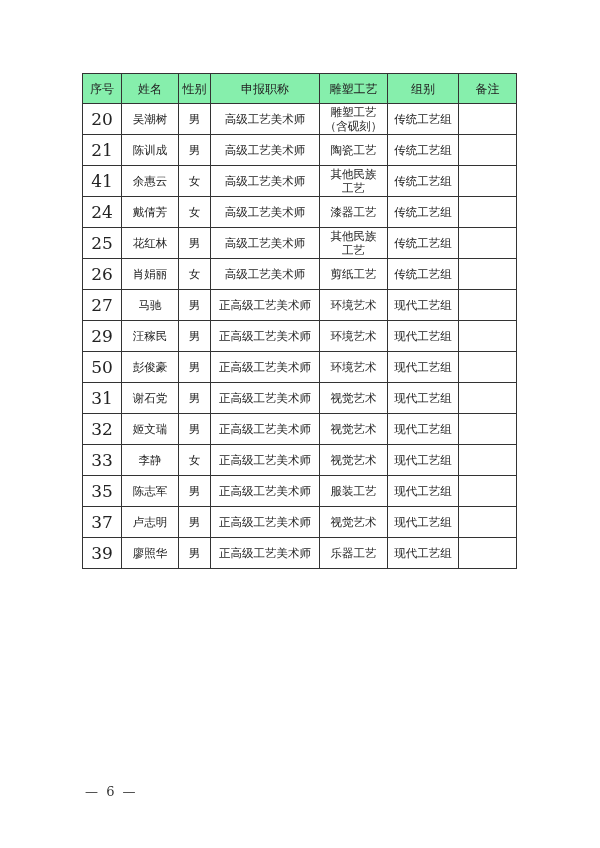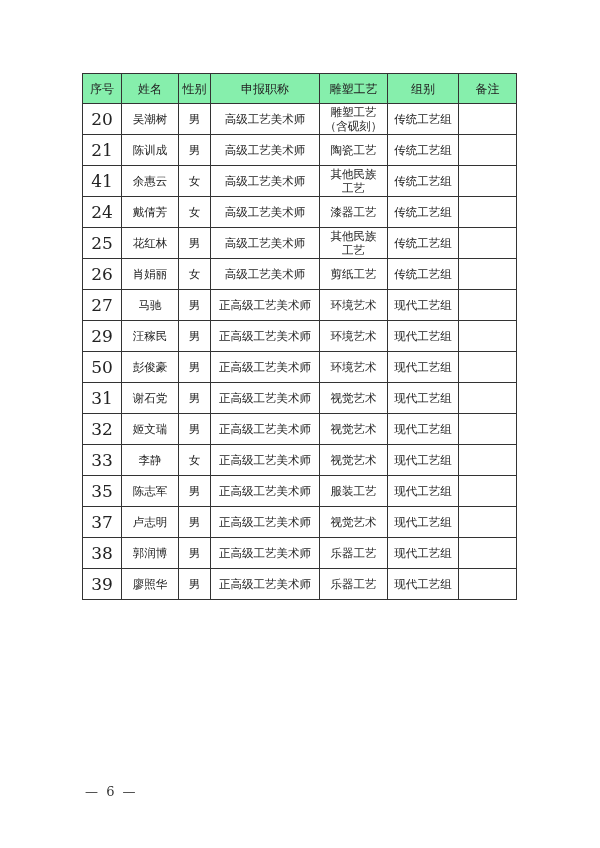--- a/index.html
+++ b/index.html
@@ -200,29 +200,20 @@
         <tr>
           <td class="num">37</td>
           <td>卢志明</td>
           <td>男</td>
           <td>正高级工艺美术师</td>
           <td>视觉艺术</td>
           <td>现代工艺组</td>
           <td></td>
         </tr>
         <tr>
-          <td class="num">38</td>
-          <td>郭润博</td>
-          <td>男</td>
-          <td>正高级工艺美术师</td>
-          <td>乐器工艺</td>
-          <td>现代工艺组</td>
-          <td></td>
-        </tr>
-        <tr>
           <td class="num">39</td>
           <td>廖照华</td>
           <td>男</td>
           <td>正高级工艺美术师</td>
           <td>乐器工艺</td>
           <td>现代工艺组</td>
           <td></td>
         </tr>
       </tbody>
   </table>

